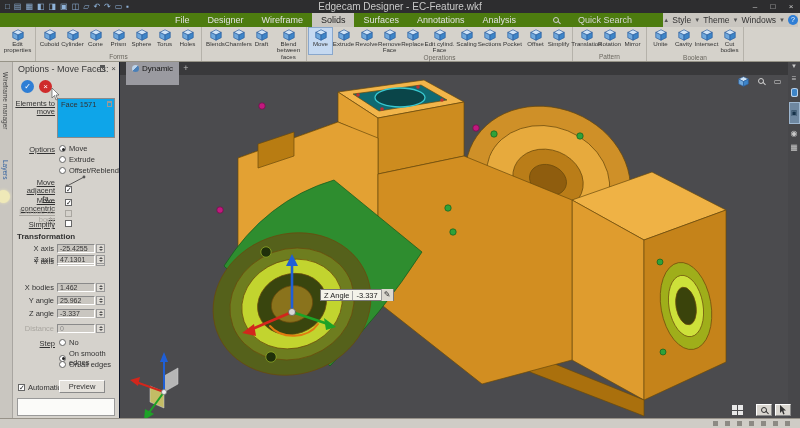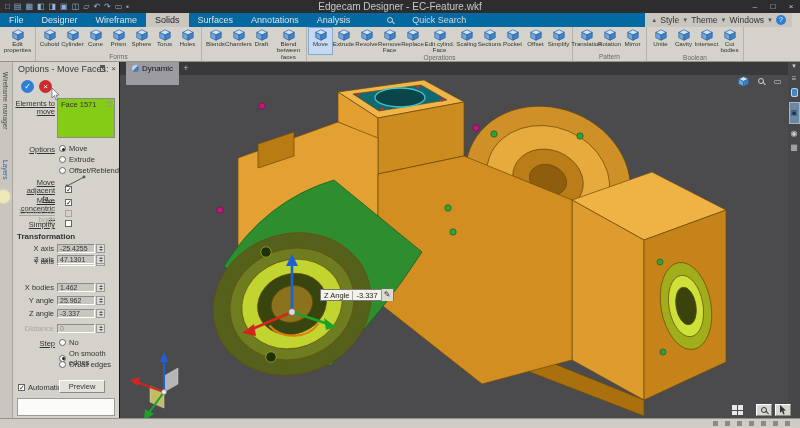--- a/index.html
+++ b/index.html
@@ -9,30 +9,30 @@
   
   .titlebar { position:absolute; top:0; left:0; right:0; height:13px; background:#2d2d2f;
     display:flex; align-items:center; }
   .qat { display:flex; gap:4px; padding-left:5px; z-index:2; }
   .qat span { font-size:8px; line-height:13px; color:#8fb3d9; }
   .tb-title { position:absolute; left:0; right:0; text-align:center; color:#c9c9c9; font-size:10px; line-height:13px; }
   .winbtns { margin-left:auto; display:flex; z-index:2; }
   .winbtn { width:18px; text-align:center; color:#cfcfcf; font-size:8px; line-height:13px; cursor:default; }
 
   
-  .menubar { position:absolute; top:13px; left:0; right:8px; height:14px; background:#0369a1;
-    display:flex; font-size:9px; color:#e2e2e2; }
+  .menubar { position:absolute; top:13px; left:0; right:2px; height:14px; background:#4d7c0f;
+    display:flex; font-size:9px; color:#e2e2e2;justify-content:center; }
   .mtab { padding:0 9px; line-height:14px; }
   .mtab.active { background:#c9c6c0; color:#222; }
   .qsearch { display:flex; align-items:center; gap:19px; margin-left:28px; color:#d8d8d8; }
   .mag { width:6px; height:6px; border:1px solid #cfcfcf; border-radius:50%; position:relative; display:inline-block; }
   .mag::after { content:""; position:absolute; width:4px; height:1.4px; background:#cfcfcf;
     transform:rotate(45deg); right:-3px; bottom:-1px; }
   .appctl { position:absolute; right:0; top:0; height:14px; background:#c9c6c0; color:#333;
-    display:flex; align-items:center; gap:3px; padding:0 6px; font-size:8.5px; }
+    display:flex; align-items:center; gap:3px; padding:0 0; font-size:8.5px; }
   .caret { font-size:6px; color:#555; }
   .helpdot { width:10px; height:10px; border-radius:50%; background:#2e7ed5; color:#fff;
     font-size:7px; text-align:center; line-height:10px; }
 
   
   .ribbon { position:absolute; top:27px; left:0; right:0; height:35px; background:#d5d2cb;
     border-bottom:1px solid #969387; display:flex; }
   .rgroup { display:flex; flex-direction:column; border-right:1px solid #b5b2aa; padding:1px 2px 0; }
   .ritems { display:flex; flex:1; }
   .ri { width:23px; display:flex; flex-direction:column; align-items:center; padding-top:1px; }
@@ -56,21 +56,21 @@
     font-size:7.5px; color:#333; border-right:1px solid #0f172a; }
   .p-abs { position:absolute; }
   .p-title { left:5px; top:2px; font-size:9px; color:#3a3a3a; }
   .p-pin { right:14px; top:3px; width:5px; height:7px; border:1px solid #555; border-top-width:3px; }
   .p-x { right:3px; top:2px; font-size:8px; color:#444; }
   .btn-ok,.btn-cancel { width:13px; height:13px; border-radius:50%; color:#fff; font-size:8px;
     text-align:center; line-height:13px; }
   .btn-ok { left:8px; top:18px; background:#2e7ed5; }
   .btn-cancel { left:26px; top:18px; background:#cf2b2b; }
   .plabel { text-align:right; width:42px; left:0; line-height:8px;text-decoration:underline; }
-  .listbox { left:44px; top:36px; width:58px; height:40px; background:#84cc16; border:1px solid #8a8a8a; }
+  .listbox { left:44px; top:36px; width:58px; height:40px; background:#0ea5e9; border:1px solid #8a8a8a; }
   .listbox .item { padding:1px 3px; font-size:7.5px; }
   .trash { position:absolute; right:2px; top:2px; width:5px; height:6px; border:1px solid #999; border-top:2px solid #999; }
   .cursor-svg { left:38px; top:26px; }
   .radio { width:7px; height:7px; border-radius:50%; border:1px solid #666; background:#fff; position:relative; flex:none; }
   .radio.sel::after { content:""; position:absolute; left:1.5px; top:1.5px; width:3px; height:3px;
     border-radius:50%; background:#222; }
   .chk { width:7px; height:7px; border:1px solid #666; background:#fff; font-size:7px; line-height:6px;
     text-align:center; color:#222; flex:none; }
   .rrow { display:flex; gap:3px; align-items:center; position:absolute; }
   .dis { color:#a9a6a0; }

